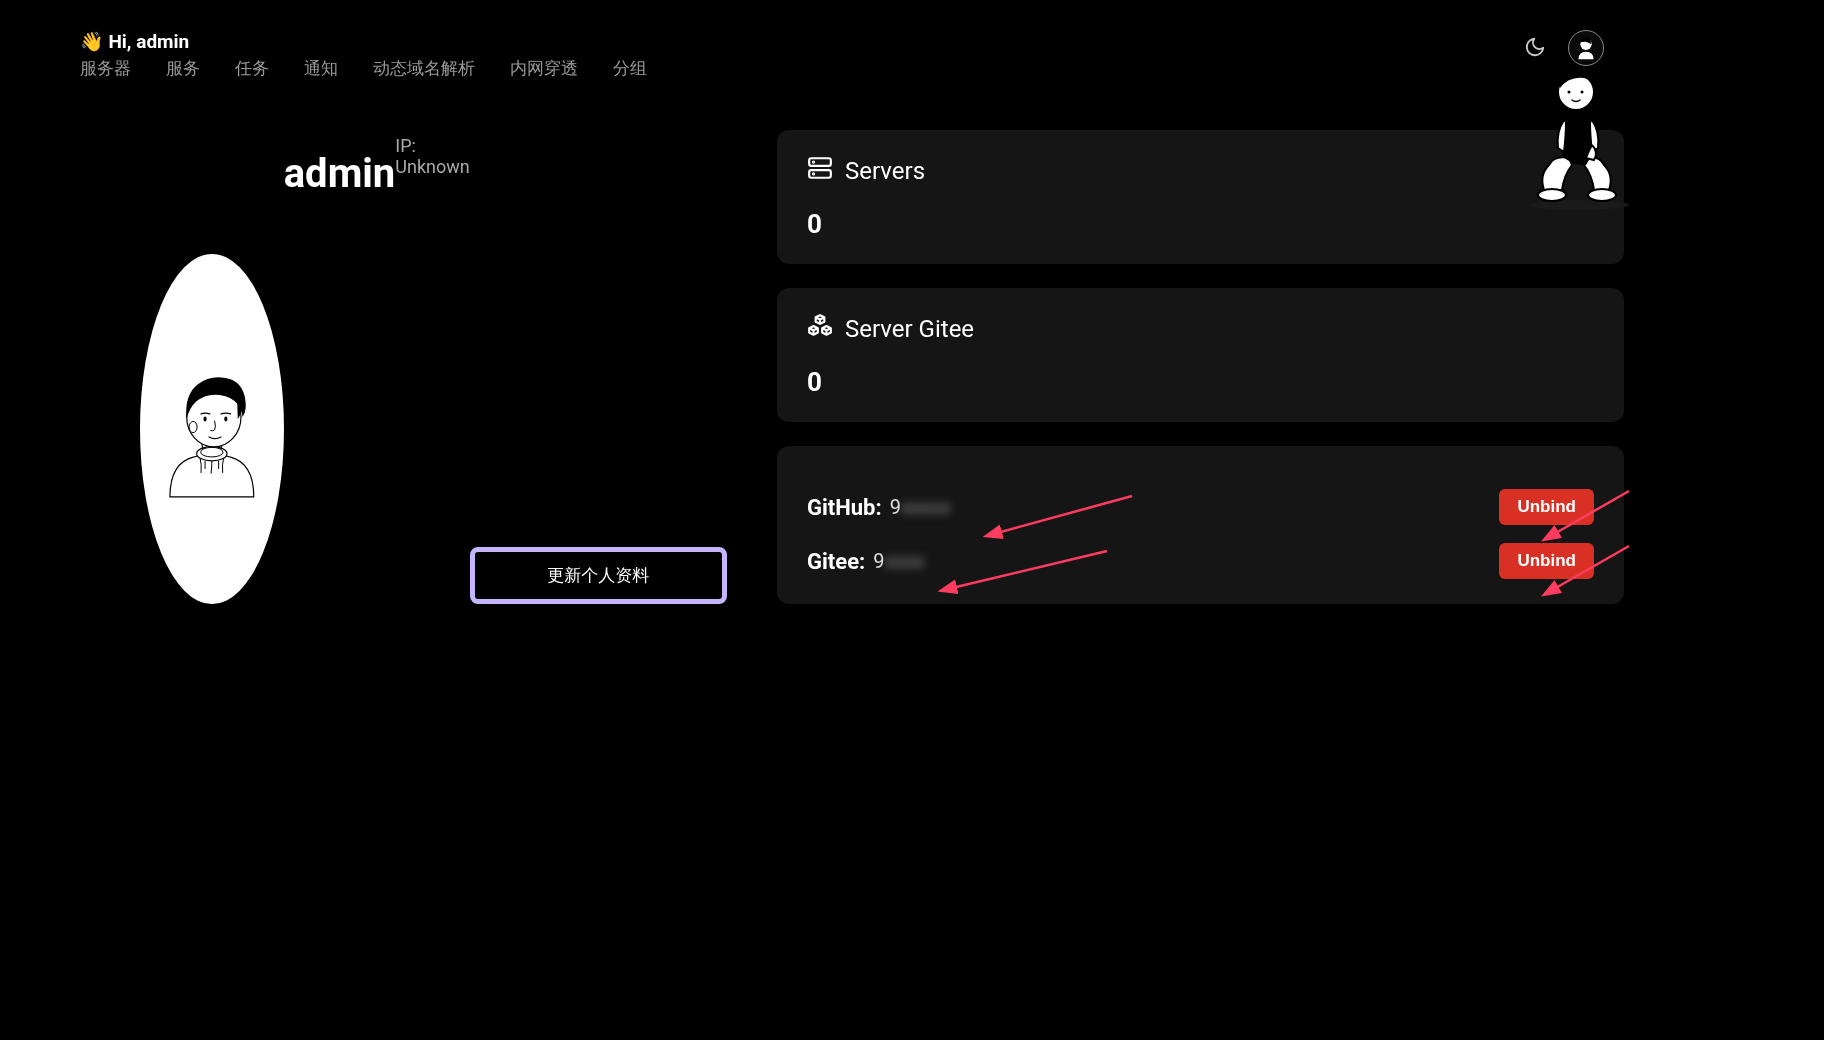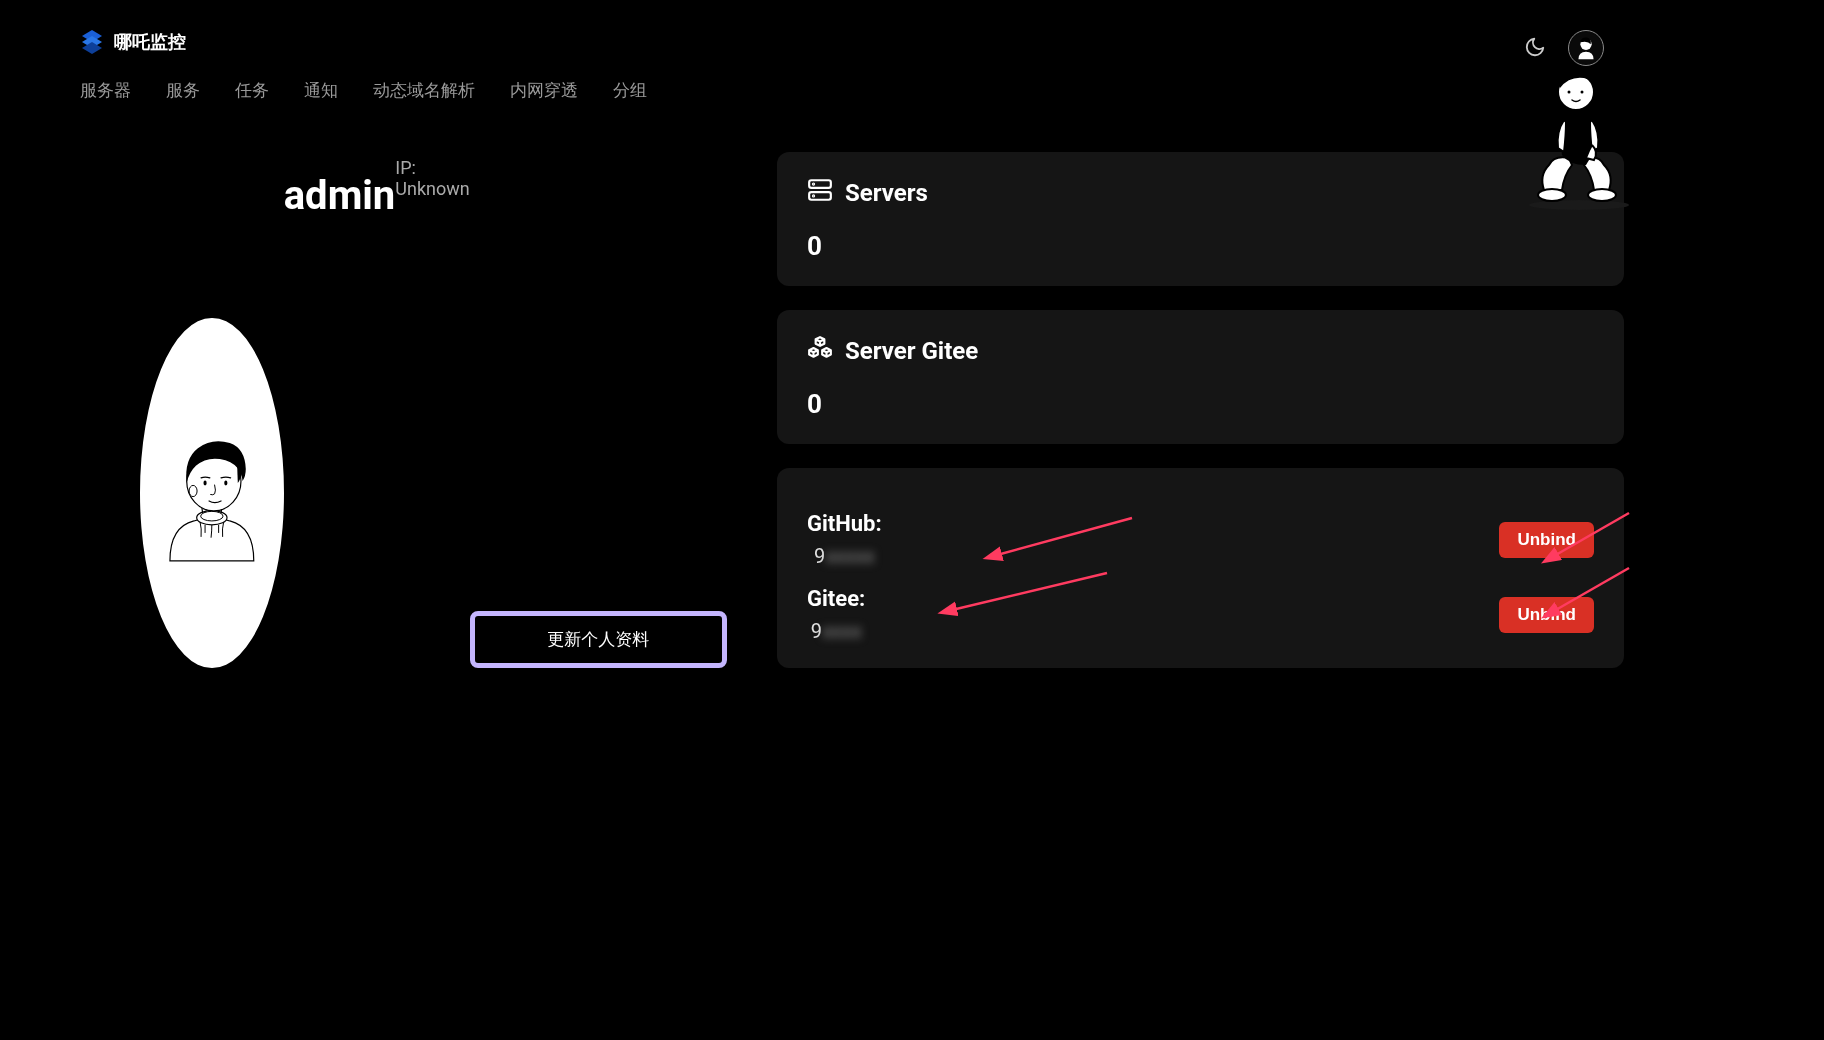--- a/index.html
+++ b/index.html
@@ -141,39 +141,38 @@
     .card {
       background: #151515;
       border-radius: 12px;
       padding: 25px 30px;
     }
     .card-title {
       display: flex;
       align-items: center;
       gap: 12px;
       font-size: 24px;
-      font-weight: 700;
+      font-weight: 400;
       margin-bottom: 22px;
     }
     .card-value {
       font-size: 26px;
       font-weight: 700;
     }
     .binding-row {
       display: flex;
       align-items: center;
       justify-content: space-between;
       margin-top: 18px;
       position: relative;
     }
     .binding-left {
       display: flex;
       align-items: center;
       gap: 8px;
-      flex-direction: column;
     }
     .binding-label {
       font-size: 22px;
       font-weight: 700;
     }
     .binding-id {
       font-size: 20px;
       color: #e0e0e0;
     }
     .blur {
@@ -195,31 +194,25 @@
       pointer-events: none;
     }
     .arrow svg {
       overflow: visible;
     }
   </style>
 </head>
 <body>
 
 <div class="header">
-  <div class="logo-row">
-    <span class="logo-icon">
-      <svg viewBox="0 0 24 24" width="24" height="24">
-          <path d="M2 6 L12 12 L22 6 L12 0 Z" fill="#1a5fd6"></path>
-          <path d="M2 12 L12 18 L22 12 L12 6 Z" fill="#2976e6"></path>
-          <path d="M2 18 L12 24 L22 18 L12 12 Z" fill="#0d3f99"></path>
-        </svg>
-    </span>
-    <span class="logo-text">哪吒监控</span>
-  </div>
-
+
+  <div class="greeting">
+    <span>👋</span>
+    <span>Hi, admin</span>
+  </div>
 
   <div class="nav">
     <span class="nav-item">服务器</span>
     <span class="nav-item">服务</span>
     <span class="nav-item">任务</span>
     <span class="nav-item">通知</span>
     <span class="nav-item">动态域名解析</span>
     <span class="nav-item">内网穿透</span>
     <span class="nav-item">分组</span>
   </div>

